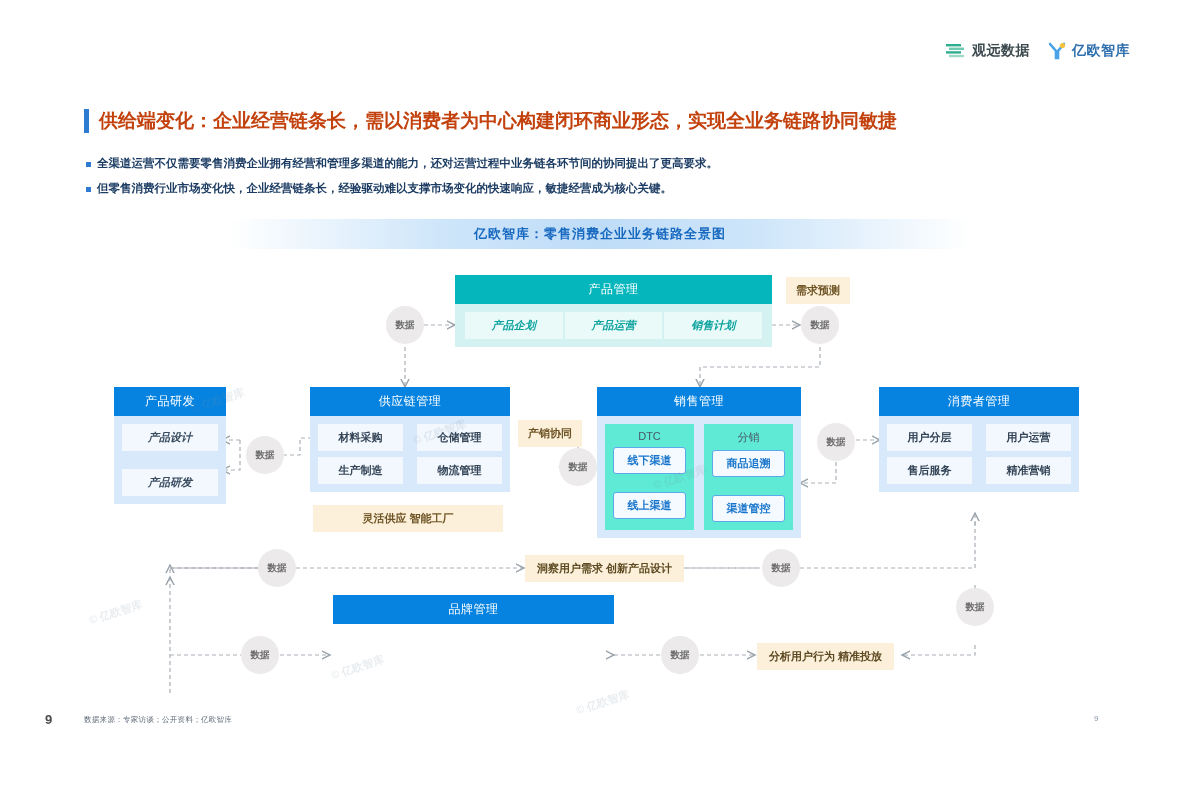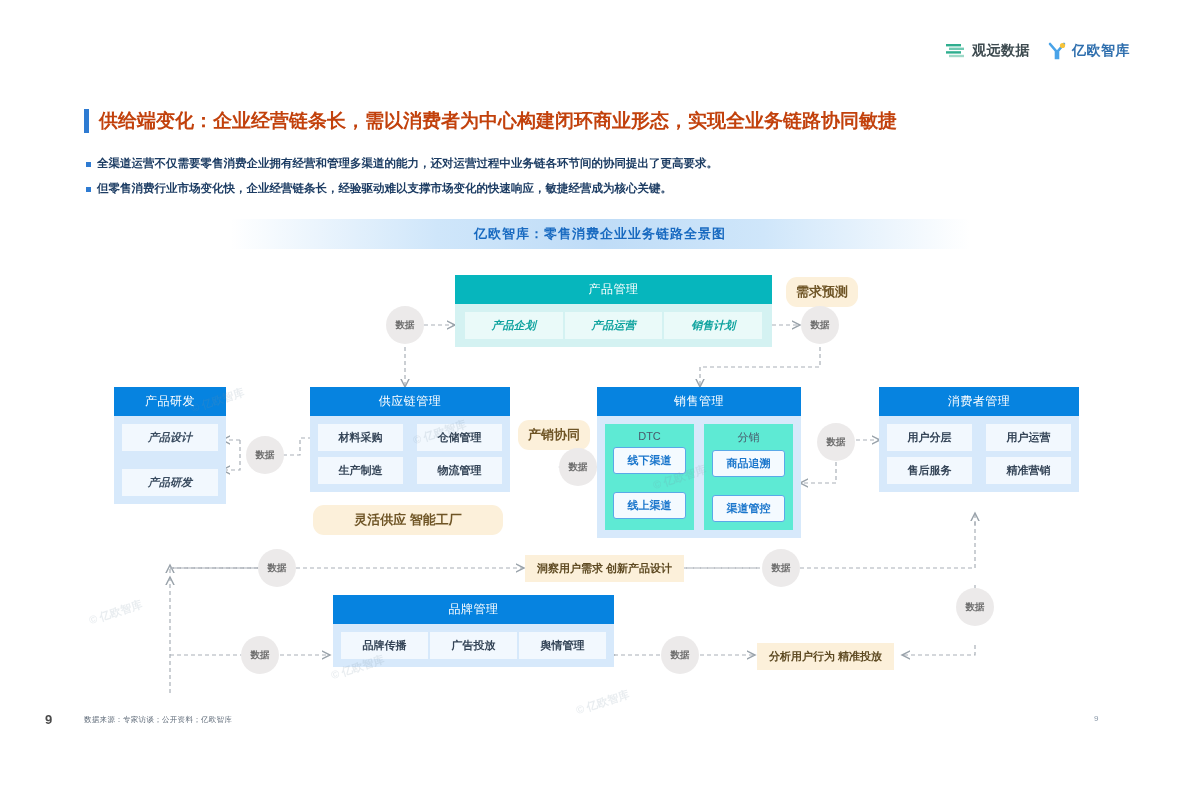--- a/index.html
+++ b/index.html
@@ -78,22 +78,22 @@
     color: #1a76cc; font-weight: bold; font-size: 11px; text-align: center; padding: 5px 4px;
   }
 
   .grid2 { display: grid; grid-template-columns: 1fr 1fr; gap: 6px 14px; }
   .stack { display: flex; flex-direction: column; gap: 18px; }
   .row3 { display: grid; grid-template-columns: 1fr 1fr 1fr; gap: 0 2px; }
 
   
   .badge {
     position: absolute; background: #fcf0da; color: #6f5526;
-    font-size: 13px; font-weight: bold; text-align: center;
-    padding: 6px 10px; white-space: nowrap; border-radius: 11px;
+    font-size: 11px; font-weight: bold; text-align: center;
+    padding: 6px 10px; white-space: nowrap;
   }
   .badge-wide { position: absolute; background: #fcf0da; color: #5e4a22;
     font-size: 11px; font-weight: bold; text-align: center; padding: 6px 12px; white-space: nowrap; }
 
   
   .dcircle {
     position: absolute; width: 38px; height: 38px; border-radius: 50%;
     background: #eceaea; display: flex; align-items: center; justify-content: center;
     font-size: 9.5px; color: #6c6c6c; font-weight: bold;
   }
@@ -300,27 +300,20 @@
       </div>
     </div>
 
     <div class="dcircle" style="left:258px; top:294px;">数据</div>
     <div class="badge-wide" style="left:525px; top:300px;text-align:right;">洞察用户需求 创新产品设计</div>
     <div class="dcircle" style="left:762px; top:294px;">数据</div>
     <div class="dcircle" style="left:956px; top:333px;">数据</div>
 
     <div class="module" style="left:333px; top:340px; width:281px;">
       <div class="mod-head head-blue">品牌管理</div>
-      <div class="mod-body">
-        <div class="row3">
-          <div class="cell">品牌传播</div>
-          <div class="cell">广告投放</div>
-          <div class="cell">舆情管理</div>
-        </div>
-      </div>
     </div>
 
     <div class="dcircle" style="left:241px; top:381px;">数据</div>
     <div class="dcircle" style="left:661px; top:381px;">数据</div>
     <div class="badge-wide" style="left:757px; top:388px;">分析用户行为 精准投放</div>
 
     <div class="wm" style="left:88px; top:350px; transform:rotate(-18deg);">© 亿欧智库</div>
     <div class="wm" style="left:330px; top:405px; transform:rotate(-18deg);">© 亿欧智库</div>
     <div class="wm" style="left:575px; top:440px; transform:rotate(-18deg);">© 亿欧智库</div>
     <div class="wm" style="left:412px; top:170px; transform:rotate(-18deg);">© 亿欧智库</div>

